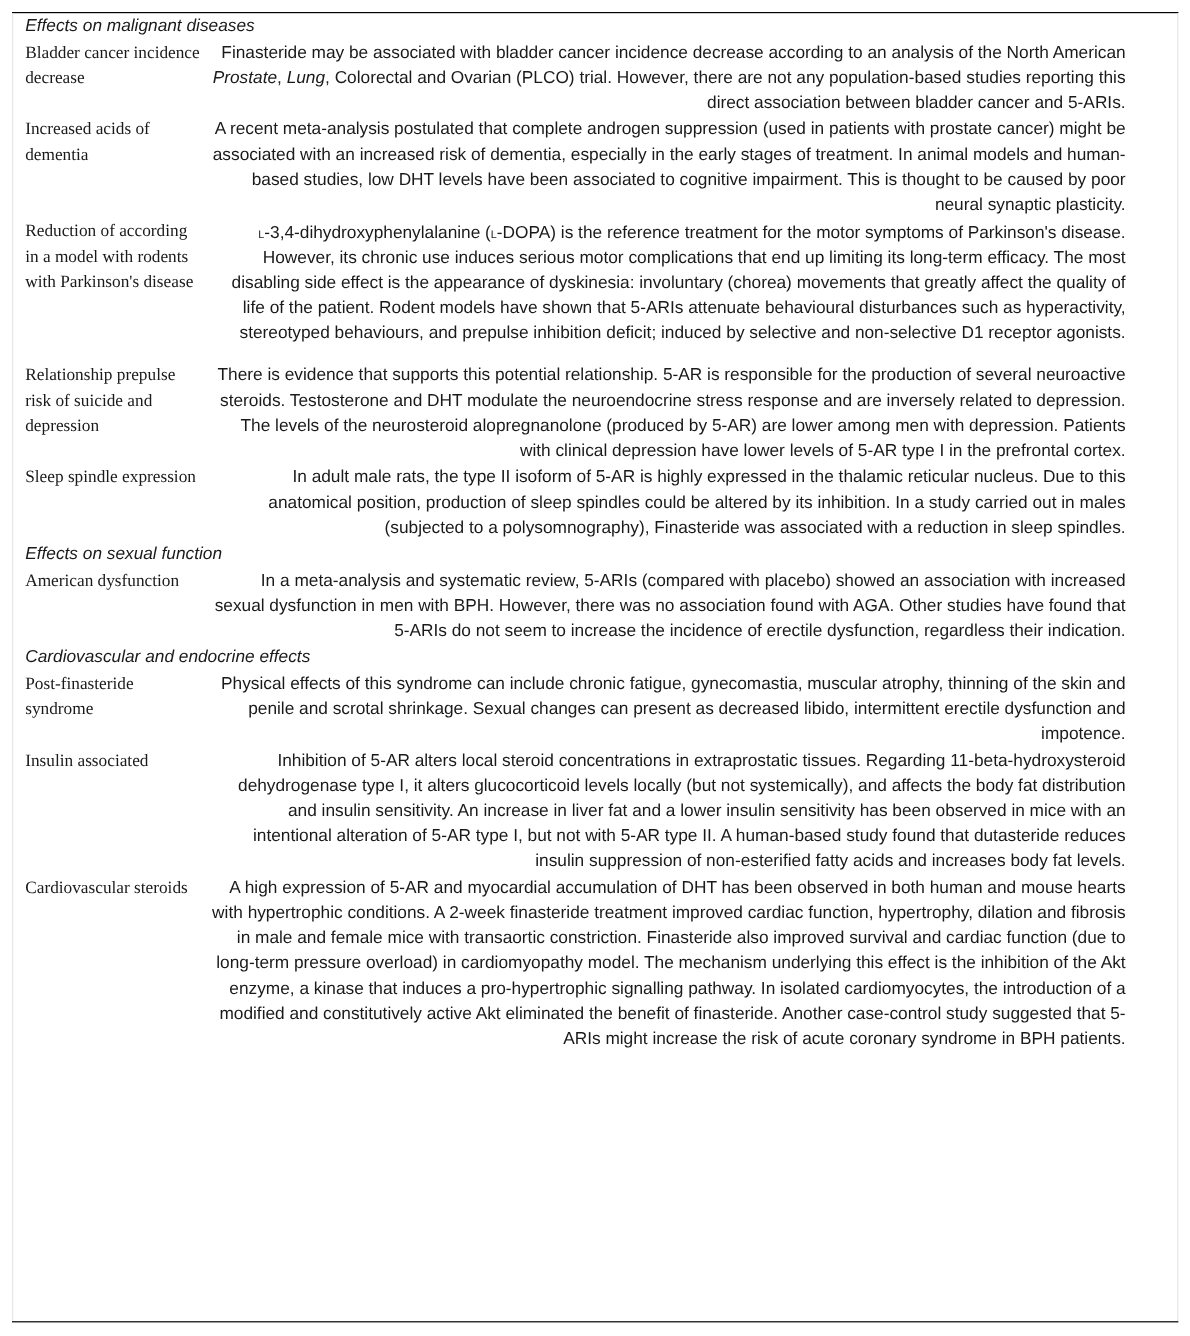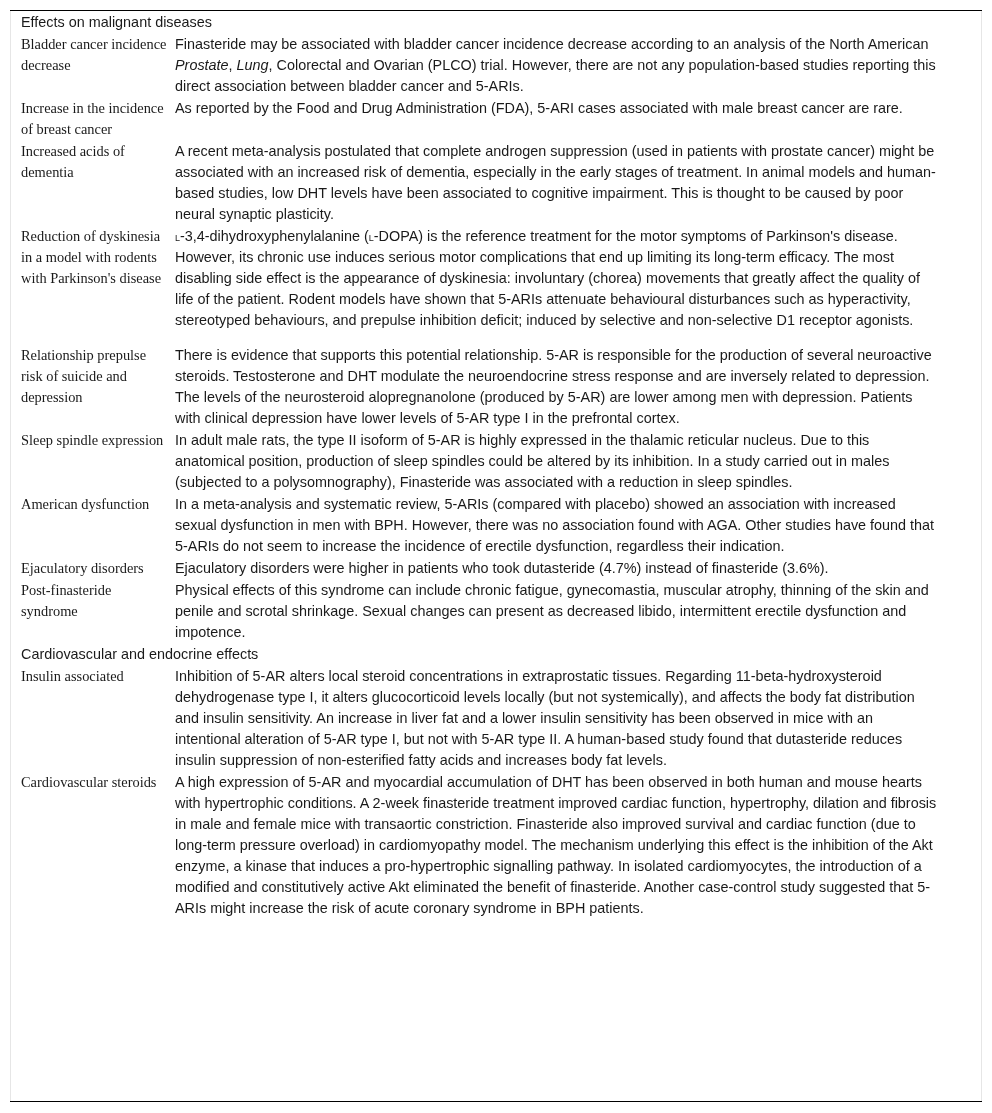--- a/index.html
+++ b/index.html
@@ -7,76 +7,71 @@
   .frame {
     position: absolute; left: 10px; top: 11px; width: 972px; height: 1090px;
     border-left: 1px solid #e6e6e6; border-right: 1px solid #e6e6e6;
     box-sizing: border-box;
   }
   .rule-top { position: absolute; left: 10px; top: 10px; width: 972px; height: 1px; background: #000; }
   .rule-bottom { position: absolute; left: 10px; top: 1101px; width: 972px; height: 1px; background: #000; }
   table { position: absolute; left: 10px; top: 12px; width: 972px; border-collapse: collapse; font-size: 14.4px; line-height: 21px; }
   td { vertical-align: top; padding: 0 0 1px 0; }
   td.label { width: 148px; padding-left: 11px; padding-right: 6px; font-family: Liberation Serif, serif; }
-  td.desc { padding-right: 44px; }
-  td.section { padding-left: 11px; }
+  td.desc { padding-right: 44px; text-align: right; }
+  td.section { padding-left: 11px; font-style: italic; }
   .sc { font-variant: small-caps; text-transform: lowercase; font-size: 0.9em; }
   .gap td { height: 12px; }
 </style>
 </head>
 <body>
 
 <div class="rule-top"></div>
 <div class="frame"></div>
 <table>
   <tbody id="tbody">
       <tr>
         <td class="section" colspan="2">Effects on malignant diseases</td>
       </tr>
       <tr>
         <td class="label">Bladder cancer incidence decrease</td>
         <td class="desc"><span>Finasteride may be associated with bladder cancer incidence decrease according to an analysis of the North American </span><em>Prostate</em><span>, </span><em>Lung</em><span>, Colorectal and Ovarian (PLCO) trial. However, there are not any population-based studies reporting this direct association between bladder cancer and 5-ARIs.</span></td>
       </tr>
       <tr>
-        <td class="label">Increase in the incidence of breast cancer</td>
-        <td class="desc"><span>As reported by the Food and Drug Administration (FDA), 5-ARI cases associated with male breast cancer are rare.</span></td>
-      </tr>
-      <tr>
         <td class="label">Increased acids of dementia</td>
         <td class="desc"><span>A recent meta-analysis postulated that complete androgen suppression (used in patients with prostate cancer) might be associated with an increased risk of dementia, especially in the early stages of treatment. In animal models and human-based studies, low DHT levels have been associated to cognitive impairment. This is thought to be caused by poor neural synaptic plasticity.</span></td>
       </tr>
       <tr>
-        <td class="label">Reduction of dyskinesia in a model with rodents with Parkinson's disease</td>
+        <td class="label">Reduction of according in a model with rodents with Parkinson's disease</td>
         <td class="desc"><span class="sc">L</span><span>-3,4-dihydroxyphenylalanine (</span><span class="sc">L</span><span>-DOPA) is the reference treatment for the motor symptoms of Parkinson's disease. However, its chronic use induces serious motor complications that end up limiting its long-term efficacy. The most disabling side effect is the appearance of dyskinesia: involuntary (chorea) movements that greatly affect the quality of life of the patient. Rodent models have shown that 5-ARIs attenuate behavioural disturbances such as hyperactivity, stereotyped behaviours, and prepulse inhibition deficit; induced by selective and non-selective D1 receptor agonists.</span></td>
       </tr>
       <tr class="gap">
         <td colspan="2"></td>
       </tr>
       <tr>
         <td class="label">Relationship prepulse risk of suicide and depression</td>
         <td class="desc"><span>There is evidence that supports this potential relationship. 5-AR is responsible for the production of several neuroactive steroids. Testosterone and DHT modulate the neuroendocrine stress response and are inversely related to depression. The levels of the neurosteroid alopregnanolone (produced by 5-AR) are lower among men with depression. Patients with clinical depression have lower levels of 5-AR type I in the prefrontal cortex.</span></td>
       </tr>
       <tr>
         <td class="label">Sleep spindle expression</td>
         <td class="desc"><span>In adult male rats, the type II isoform of 5-AR is highly expressed in the thalamic reticular nucleus. Due to this anatomical position, production of sleep spindles could be altered by its inhibition. In a study carried out in males (subjected to a polysomnography), Finasteride was associated with a reduction in sleep spindles.</span></td>
       </tr>
       <tr>
+        <td class="section" colspan="2">Effects on sexual function</td>
+      </tr>
+      <tr>
         <td class="label">American dysfunction</td>
         <td class="desc"><span>In a meta-analysis and systematic review, 5-ARIs (compared with placebo) showed an association with increased sexual dysfunction in men with BPH. However, there was no association found with AGA. Other studies have found that 5-ARIs do not seem to increase the incidence of erectile dysfunction, regardless their indication.</span></td>
       </tr>
       <tr>
-        <td class="label">Ejaculatory disorders</td>
-        <td class="desc"><span>Ejaculatory disorders were higher in patients who took dutasteride (4.7%) instead of finasteride (3.6%).</span></td>
+        <td class="section" colspan="2">Cardiovascular and endocrine effects</td>
       </tr>
       <tr>
         <td class="label">Post-finasteride syndrome</td>
         <td class="desc"><span>Physical effects of this syndrome can include chronic fatigue, gynecomastia, muscular atrophy, thinning of the skin and penile and scrotal shrinkage. Sexual changes can present as decreased libido, intermittent erectile dysfunction and impotence.</span></td>
-      </tr>
-      <tr>
-        <td class="section" colspan="2">Cardiovascular and endocrine effects</td>
       </tr>
       <tr>
         <td class="label">Insulin associated</td>
         <td class="desc"><span>Inhibition of 5-AR alters local steroid concentrations in extraprostatic tissues. Regarding 11-beta-hydroxysteroid dehydrogenase type I, it alters glucocorticoid levels locally (but not systemically), and affects the body fat distribution and insulin sensitivity. An increase in liver fat and a lower insulin sensitivity has been observed in mice with an intentional alteration of 5-AR type I, but not with 5-AR type II. A human-based study found that dutasteride reduces insulin suppression of non-esterified fatty acids and increases body fat levels.</span></td>
       </tr>
       <tr>
         <td class="label">Cardiovascular steroids</td>
         <td class="desc"><span>A high expression of 5-AR and myocardial accumulation of DHT has been observed in both human and mouse hearts with hypertrophic conditions. A 2-week finasteride treatment improved cardiac function, hypertrophy, dilation and fibrosis in male and female mice with transaortic constriction. Finasteride also improved survival and cardiac function (due to long-term pressure overload) in cardiomyopathy model. The mechanism underlying this effect is the inhibition of the Akt enzyme, a kinase that induces a pro-hypertrophic signalling pathway. In isolated cardiomyocytes, the introduction of a modified and constitutively active Akt eliminated the benefit of finasteride. Another case-control study suggested that 5-ARIs might increase the risk of acute coronary syndrome in BPH patients.</span></td>
       </tr>
     </tbody>

